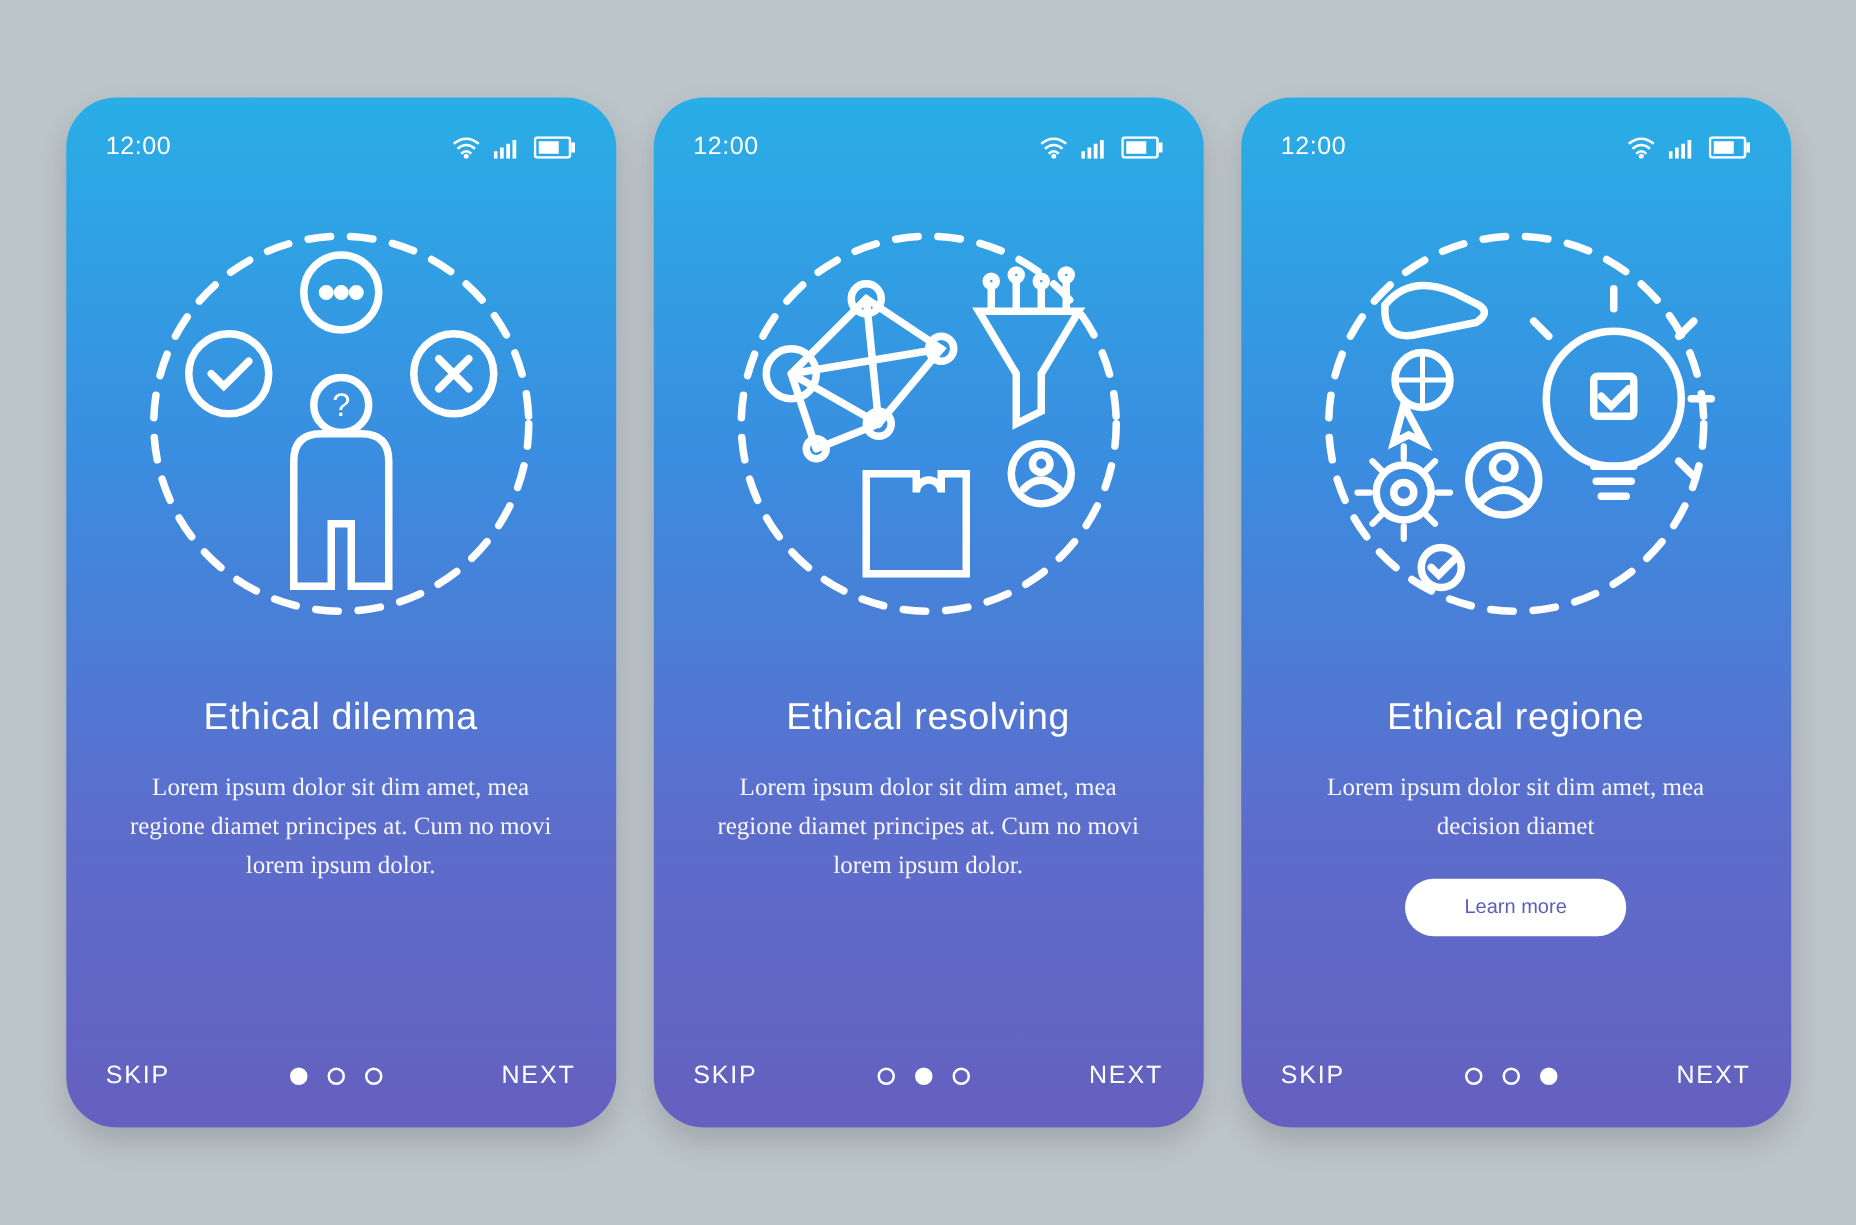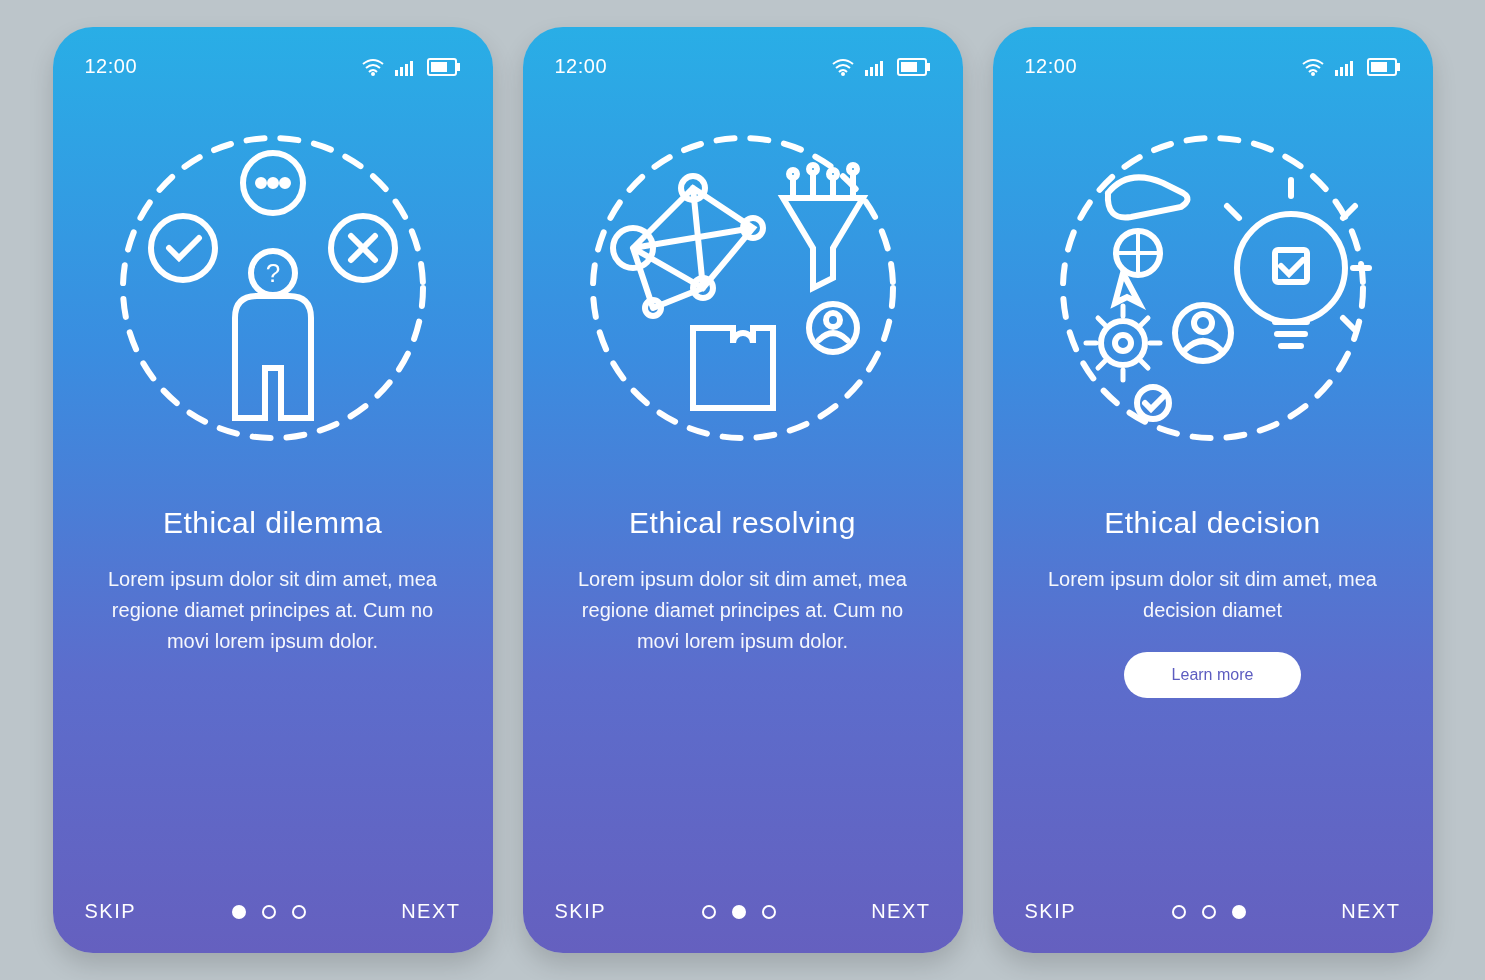--- a/index.html
+++ b/index.html
@@ -8,21 +8,21 @@
     width: 1485px;
     height: 980px;
     display: flex;
     justify-content: center;
     align-items: center;
     gap: 30px;
     font-family: -apple-system, "Segoe UI", Helvetica, Arial, sans-serif;
   }
   .phone {
     width: 440px;
-    height: 926px;
+    height: 824px;
     border-radius: 40px;
     background: linear-gradient(180deg, #29aee6 0%, #3a8de0 35%, #5c6dcc 70%, #6560bf 100%);
     position: relative;
     color: #fff;
     padding: 28px 32px 30px;
     display: flex;
     flex-direction: column;
     box-shadow: 0 12px 24px rgba(0,0,0,0.15);
     justify-content: center;
   }
@@ -56,20 +56,21 @@
     font-weight: 400;
     margin-bottom: 24px;
     letter-spacing: 0.5px;
   }
   .desc {
     font-size: 20px;
     line-height: 1.55;
     font-weight: 300;
     max-width: 360px;
     opacity: 0.95;
+    font-family: Liberation Serif, serif;
   }
   .cta {
     margin-top: 26px;
     background: #fff;
     color: #5c5cc0;
     border: none;
     border-radius: 999px;
     padding: 14px 48px;
     font-size: 16px;
     font-weight: 400;
@@ -290,21 +291,21 @@
       <path d="M222 194 h32 M224 206 h28 M228 218 h20"></path>
       <line x1="238" y1="68" x2="238" y2="52"></line>
         <line x1="290" y1="90" x2="302" y2="78"></line>
         <line x1="186" y1="90" x2="174" y2="78"></line>
         <line x1="300" y1="140" x2="316" y2="140"></line>
         <line x1="290" y1="190" x2="302" y2="202"></line>
     </svg>
   </div>
 
   <div class="content">
-    <div class="title">Ethical decision</div>
+    <div class="title">Ethical regione</div>
     <div class="desc">Lorem ipsum dolor sit dim amet, mea decision diamet</div>
     <button class="cta">Learn more</button>
   </div>
 
   <div class="bottom">
     <span class="skip">SKIP</span>
     <div class="dots">
       <span class="dot"></span>
       <span class="dot"></span>
       <span class="dot active"></span>

